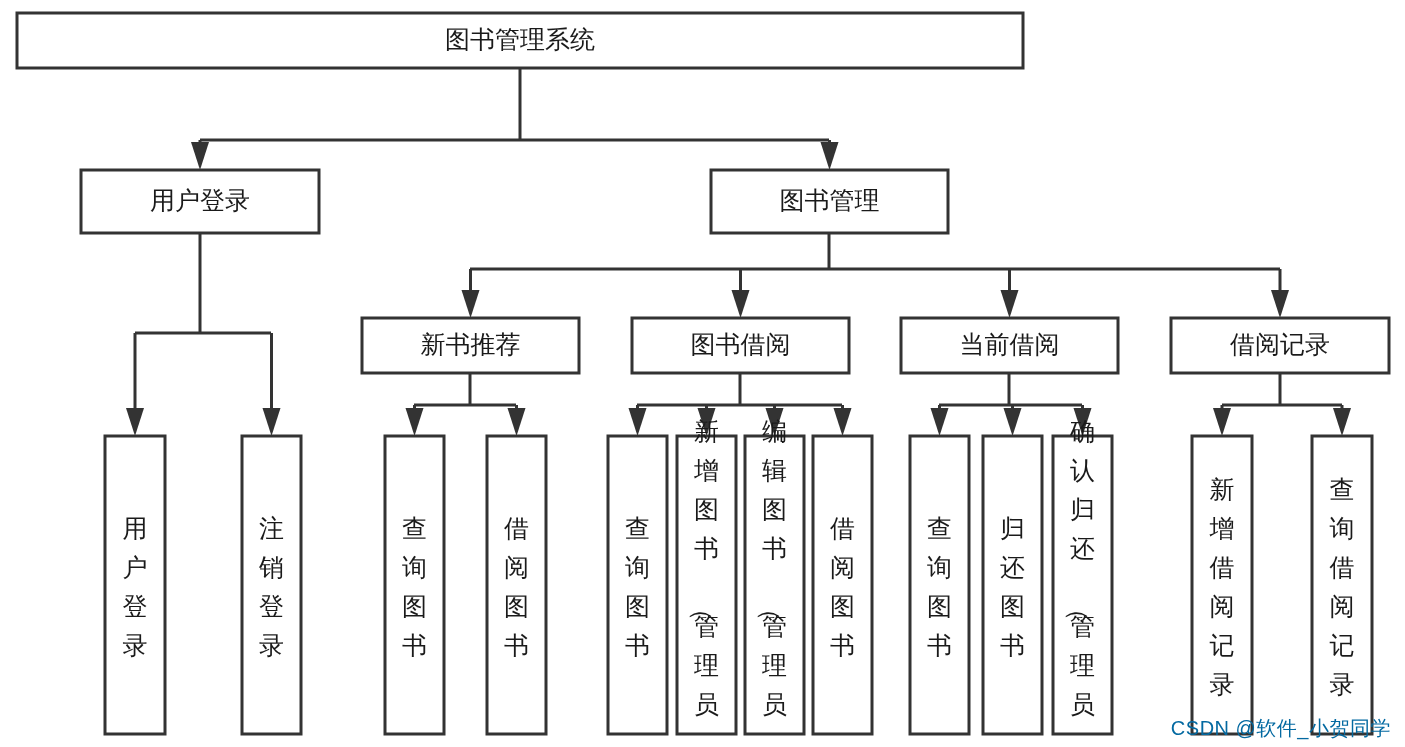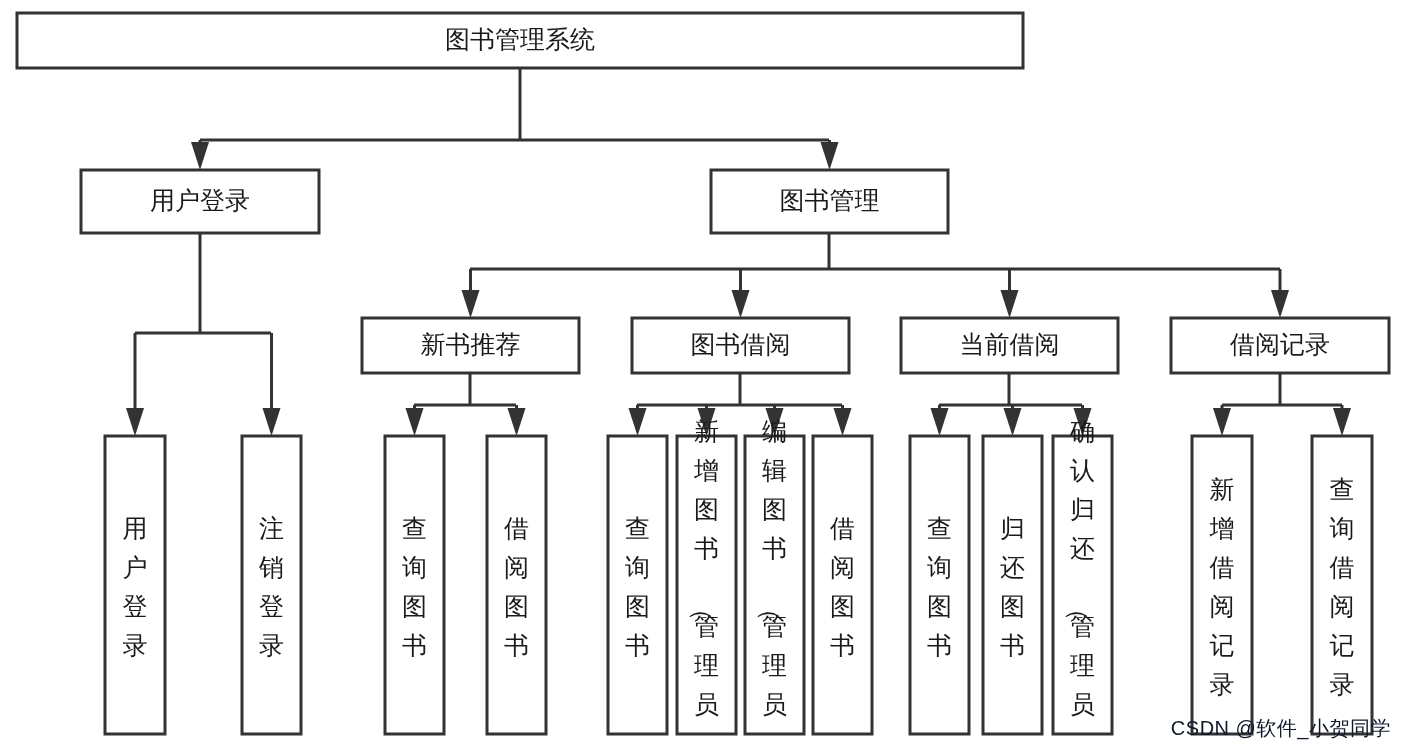--- a/index.html
+++ b/index.html
@@ -25,21 +25,21 @@
     font-family:"Liberation Sans","DejaVu Sans",sans-serif;
     fill:#1a1a1a;
     font-size:25px;
     text-anchor:middle;
   }
   .watermark{
     position:absolute;
     right:14px;bottom:5px;
     font-family:"Liberation Sans","DejaVu Sans",sans-serif;
     font-size:20px;
-    color:#0f172a;
+    color:#0369a1;
     white-space:nowrap;
     letter-spacing:0.5px;
   }
 </style>
 </head>
 <body>
 
 <div id="diagram-root">
 
   <svg id="tree" viewBox="0 0 1405 747">

